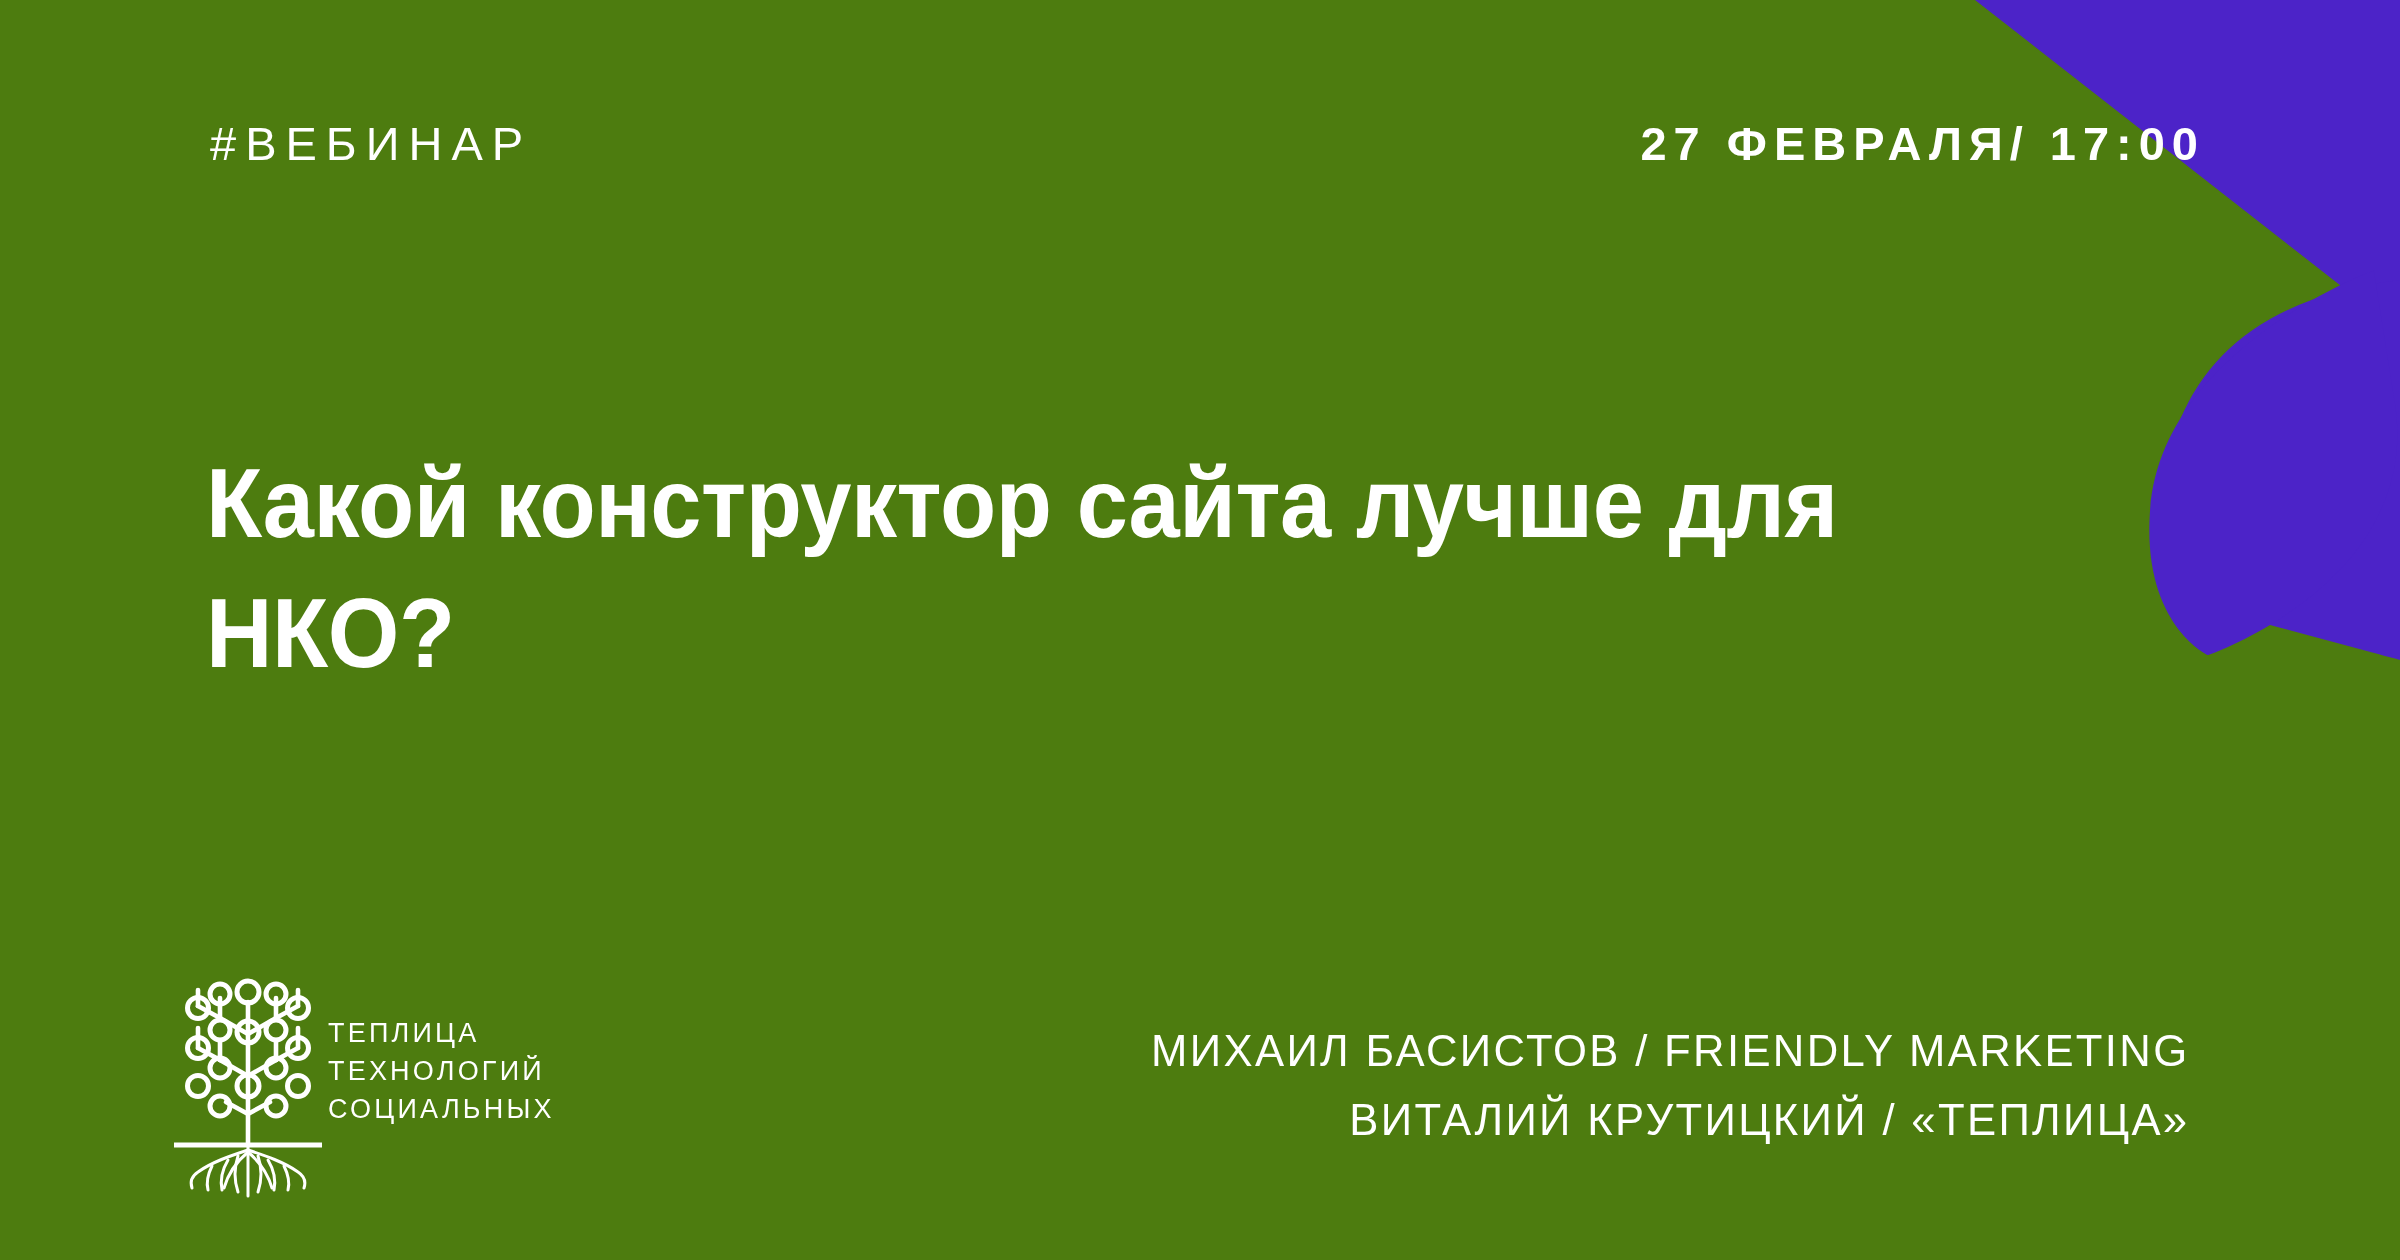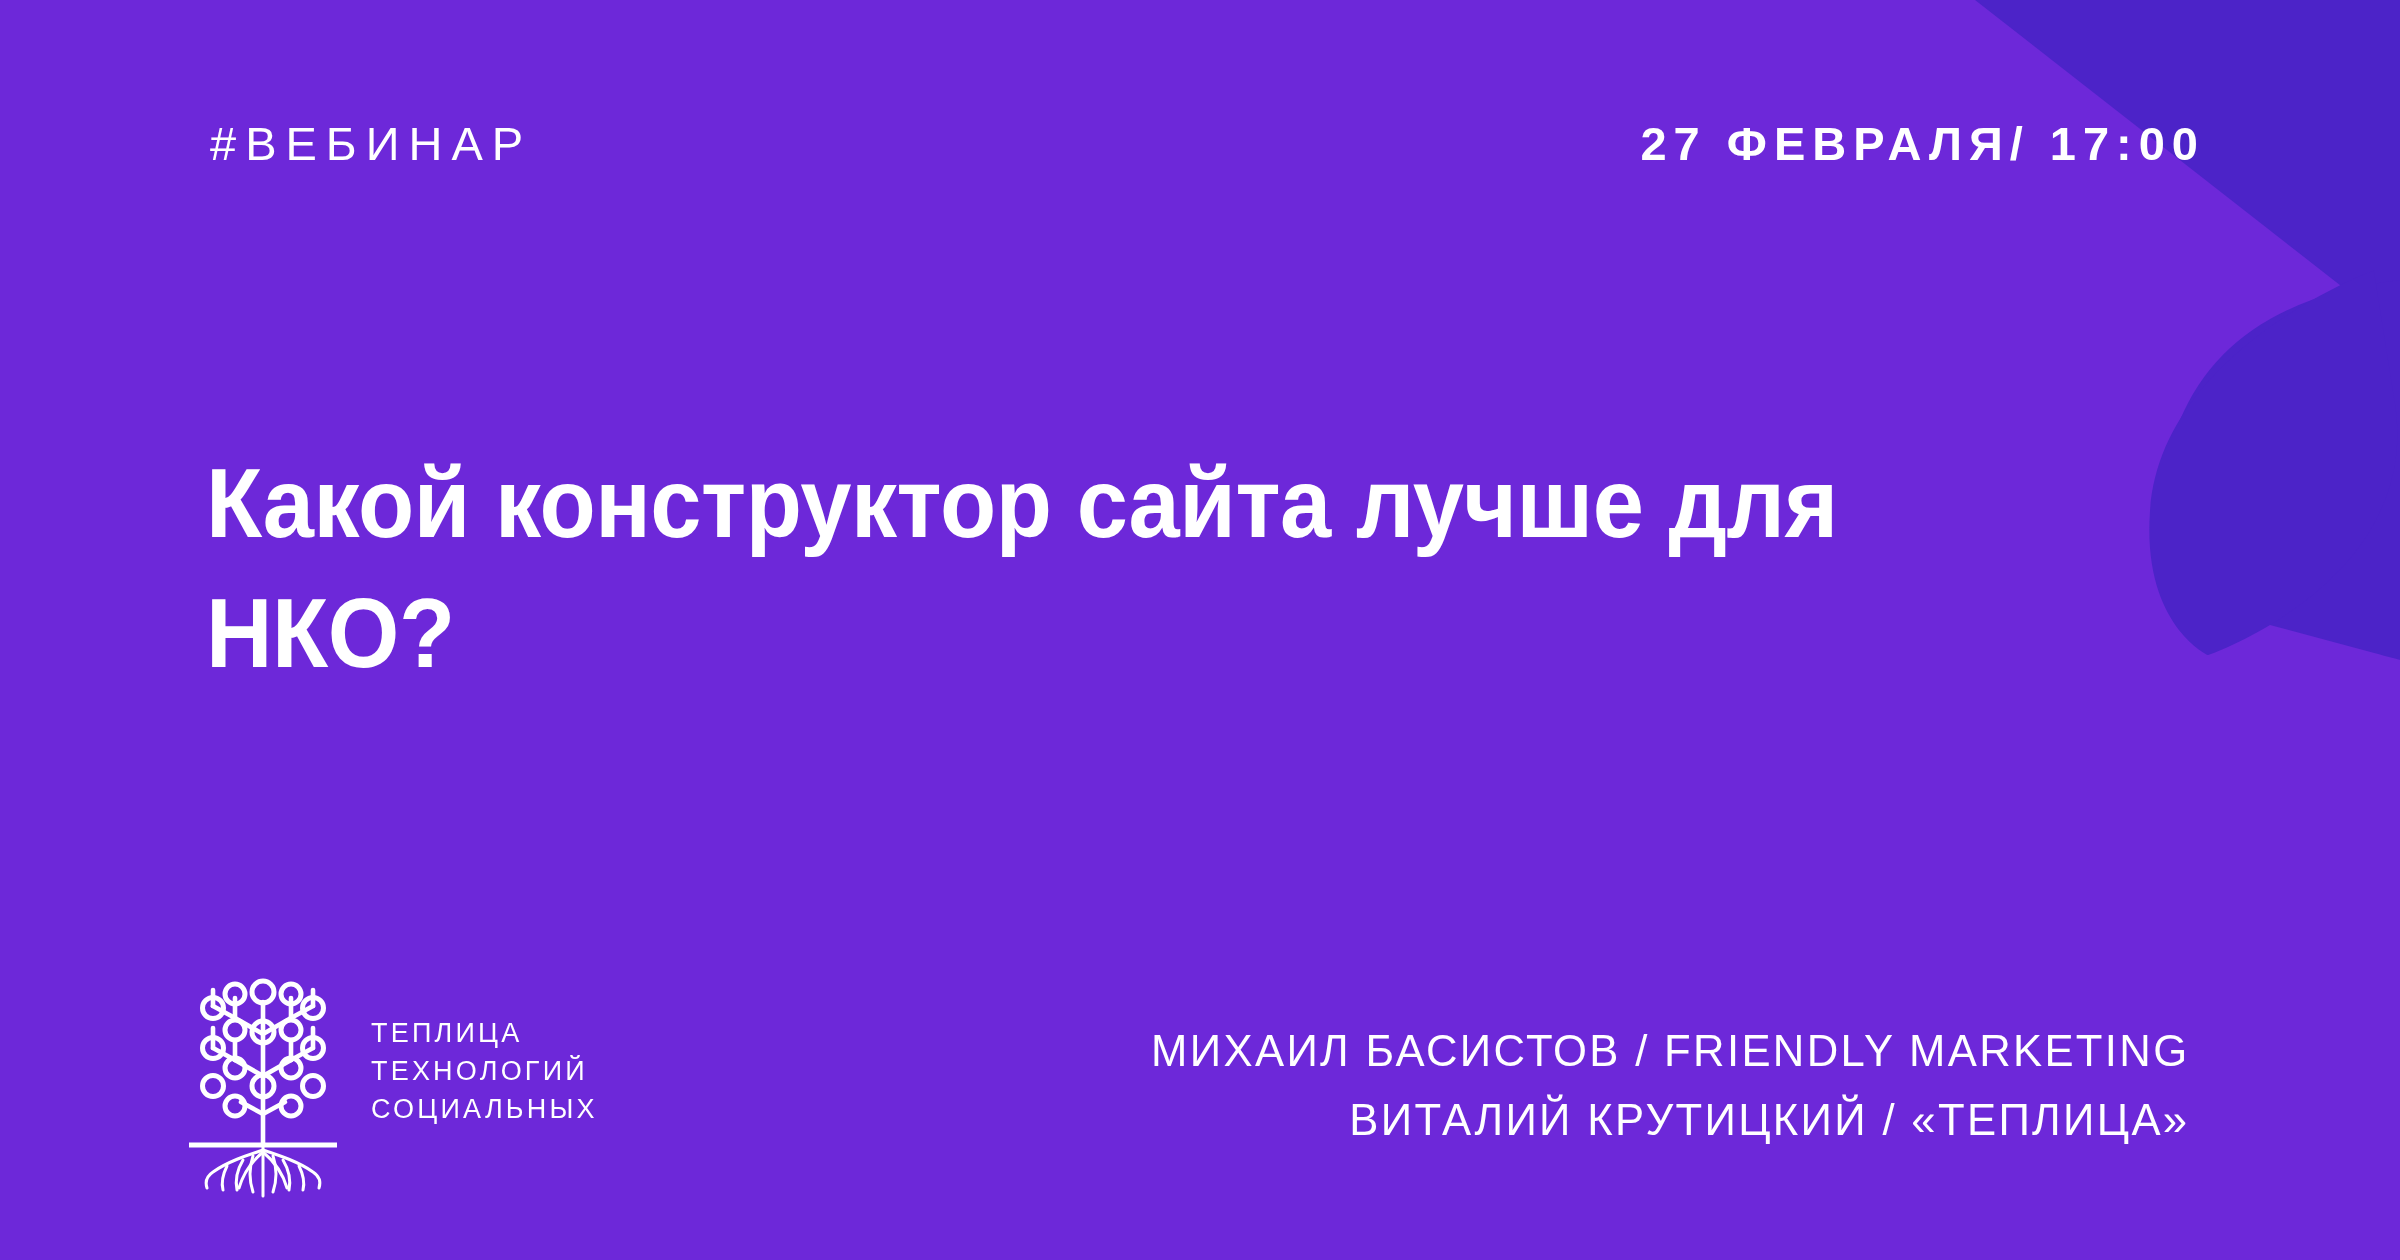--- a/index.html
+++ b/index.html
@@ -7,21 +7,21 @@
 
   html, body {
     width:2400px; height:1260px;
     overflow:hidden;
     font-family:"Liberation Sans", sans-serif;
   }
 
   #banner {
     position:relative;
     width:2400px; height:1260px;
-    background:#6d28d9;
+    background:#4d7c0f;
     overflow:hidden;
   }
 
   
   #decor-layer {
     position:absolute;
     inset:0;
     width:2400px; height:1260px;
     pointer-events:none;
   }
@@ -78,25 +78,24 @@
   .footer {
     position:absolute;
     left:0; right:0;
     bottom:0;
     height:340px;
   }
 
   
   .logo-block {
     position:absolute;
-    left:183px;
+    left:168px;
     bottom:56px;
     display:flex;
     align-items:center;
-    gap:28px;
   }
 
   .logo-mark {
     width:160px;
     height:240px;
     flex:0 0 auto;
     display:block;
   }
 
   .logo-text {

